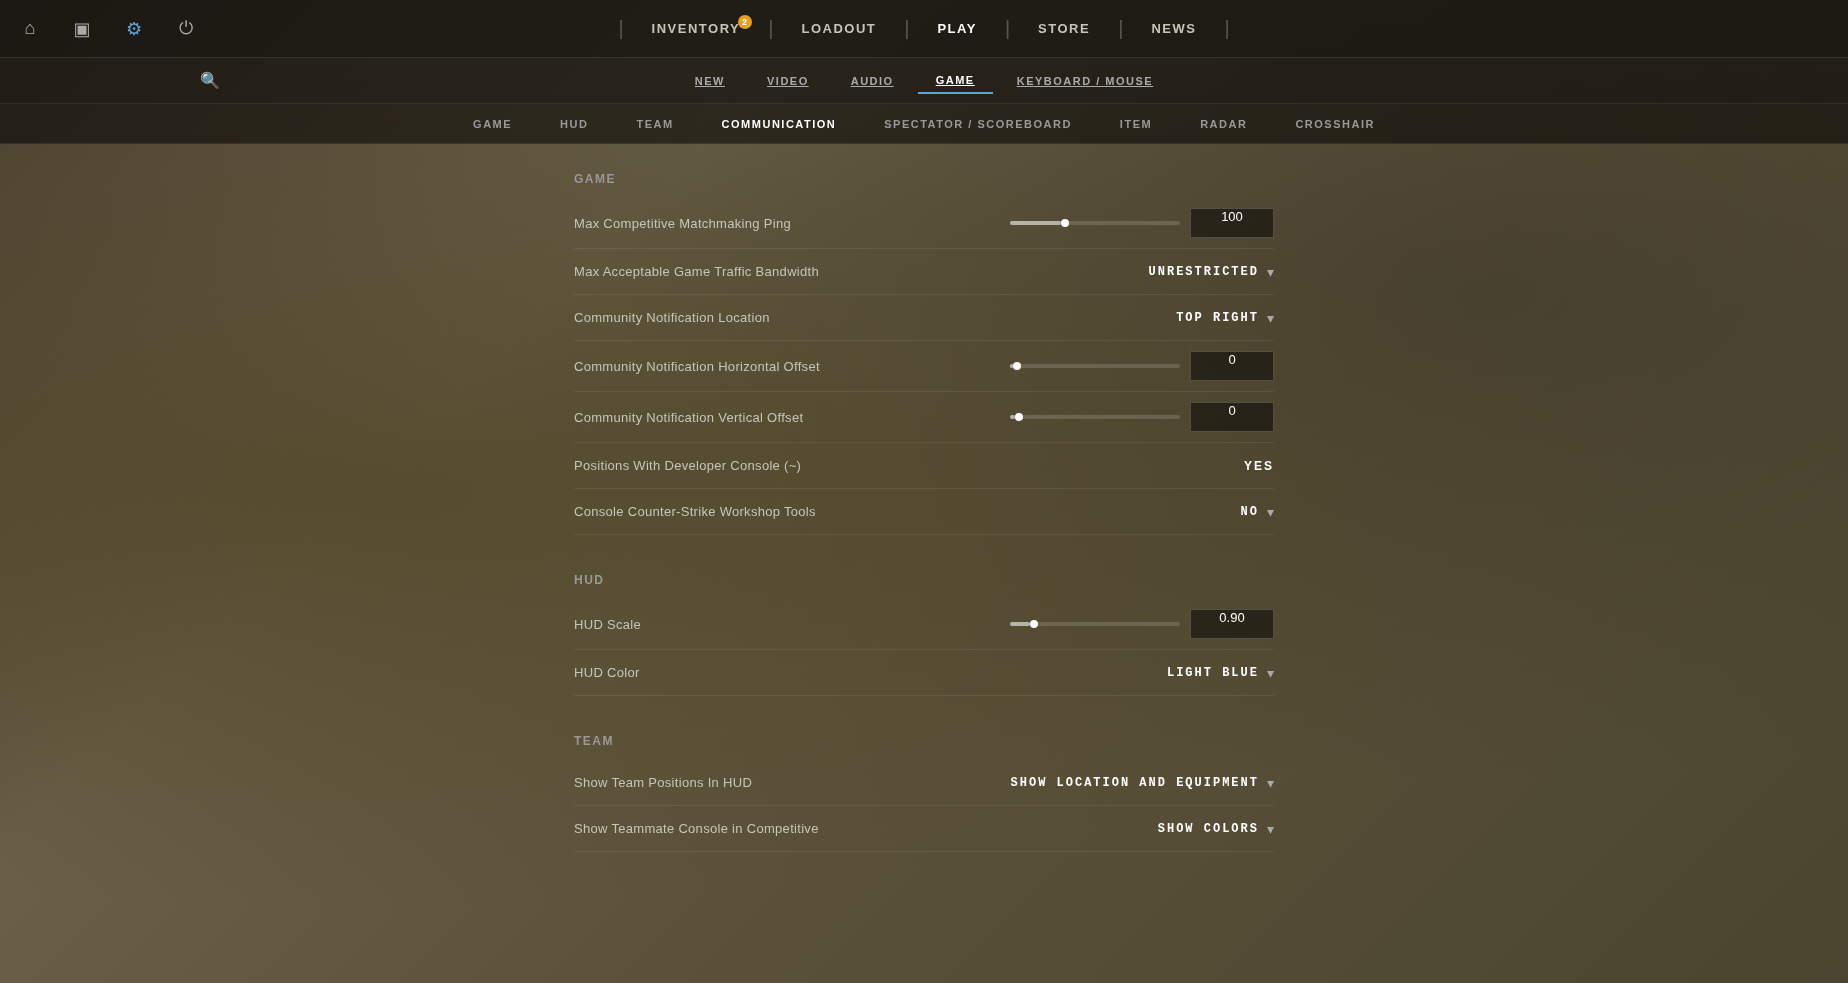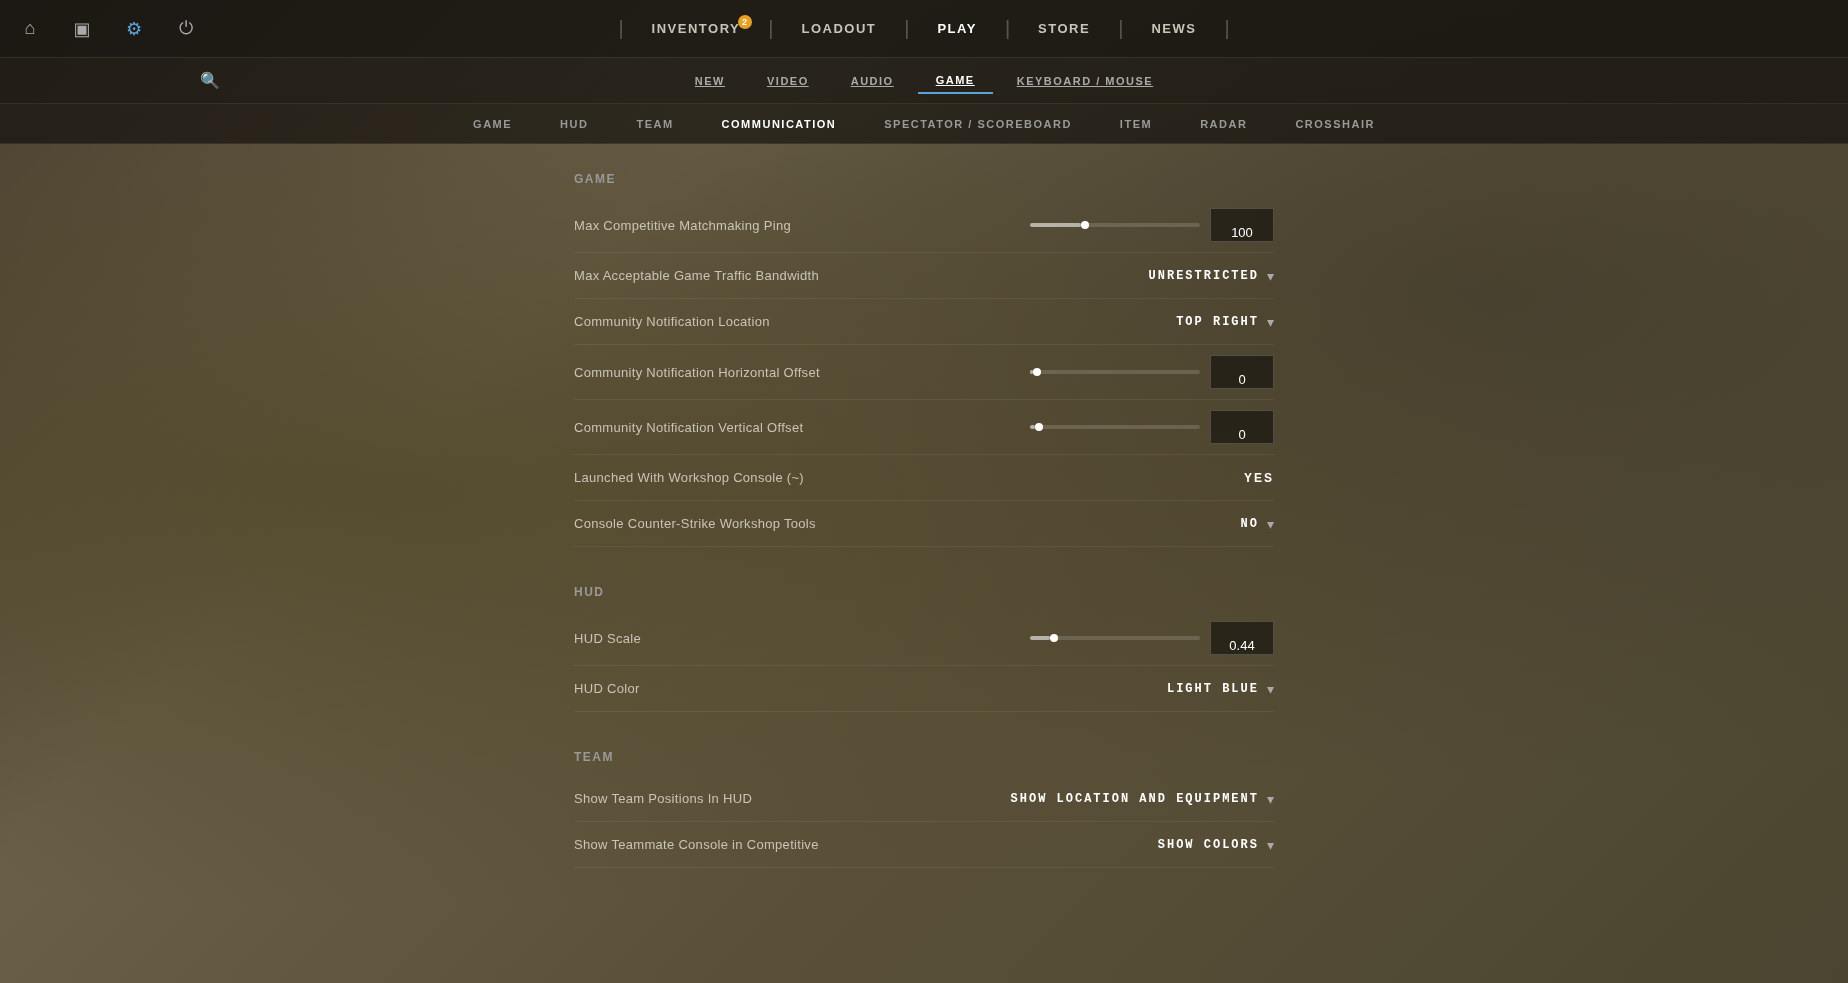--- a/index.html
+++ b/index.html
@@ -229,23 +229,23 @@
       background: #fff;
       border-radius: 50%;
     }
 
     .number-input {
       background: rgba(0,0,0,0.5);
       border: 1px solid rgba(255,255,255,0.2);
       color: #fff;
       font-size: 13px;
       text-align: center;
-      width: 64px;
+      width: 84px;
       height: 30px;
-      padding: 16px 6px;
+      padding: 0 6px;
     }
 
     .dropdown-control {
       display: flex;
       align-items: center;
       gap: 8px;
       cursor: pointer;
     }
 
     .dropdown-value {
@@ -379,21 +379,21 @@
           <div class="slider-track">
             <div class="slider-fill" style="width: 3%;"></div>
             <div class="slider-thumb" style="left: 3%;"></div>
           </div>
         </div>
         <div class="number-input">0</div>
       </div>
     </div>
 
     <div class="setting-row">
-      <div class="setting-label">Launched With Workshop Console (~)</div>
+      <div class="setting-label">Positions With Developer Console (~)</div>
       <div class="static-value">YES</div>
     </div>
 
     <div class="setting-row">
       <div class="setting-label">Console Counter-Strike Workshop Tools</div>
       <div class="dropdown-control">
         <span class="dropdown-value">NO</span>
         <span class="dropdown-arrow">▾</span>
       </div>
     </div>
@@ -404,21 +404,21 @@
 
     <div class="setting-row">
       <div class="setting-label">HUD Scale</div>
       <div class="setting-control">
         <div class="slider-container">
           <div class="slider-track">
             <div class="slider-fill" style="width: 12%;"></div>
             <div class="slider-thumb" style="left: 12%;"></div>
           </div>
         </div>
-        <div class="number-input">0.44</div>
+        <div class="number-input">0.90</div>
       </div>
     </div>
 
     <div class="setting-row">
       <div class="setting-label">HUD Color</div>
       <div class="dropdown-control">
         <span class="dropdown-value">LIGHT BLUE</span>
         <span class="dropdown-arrow">▾</span>
       </div>
     </div>

